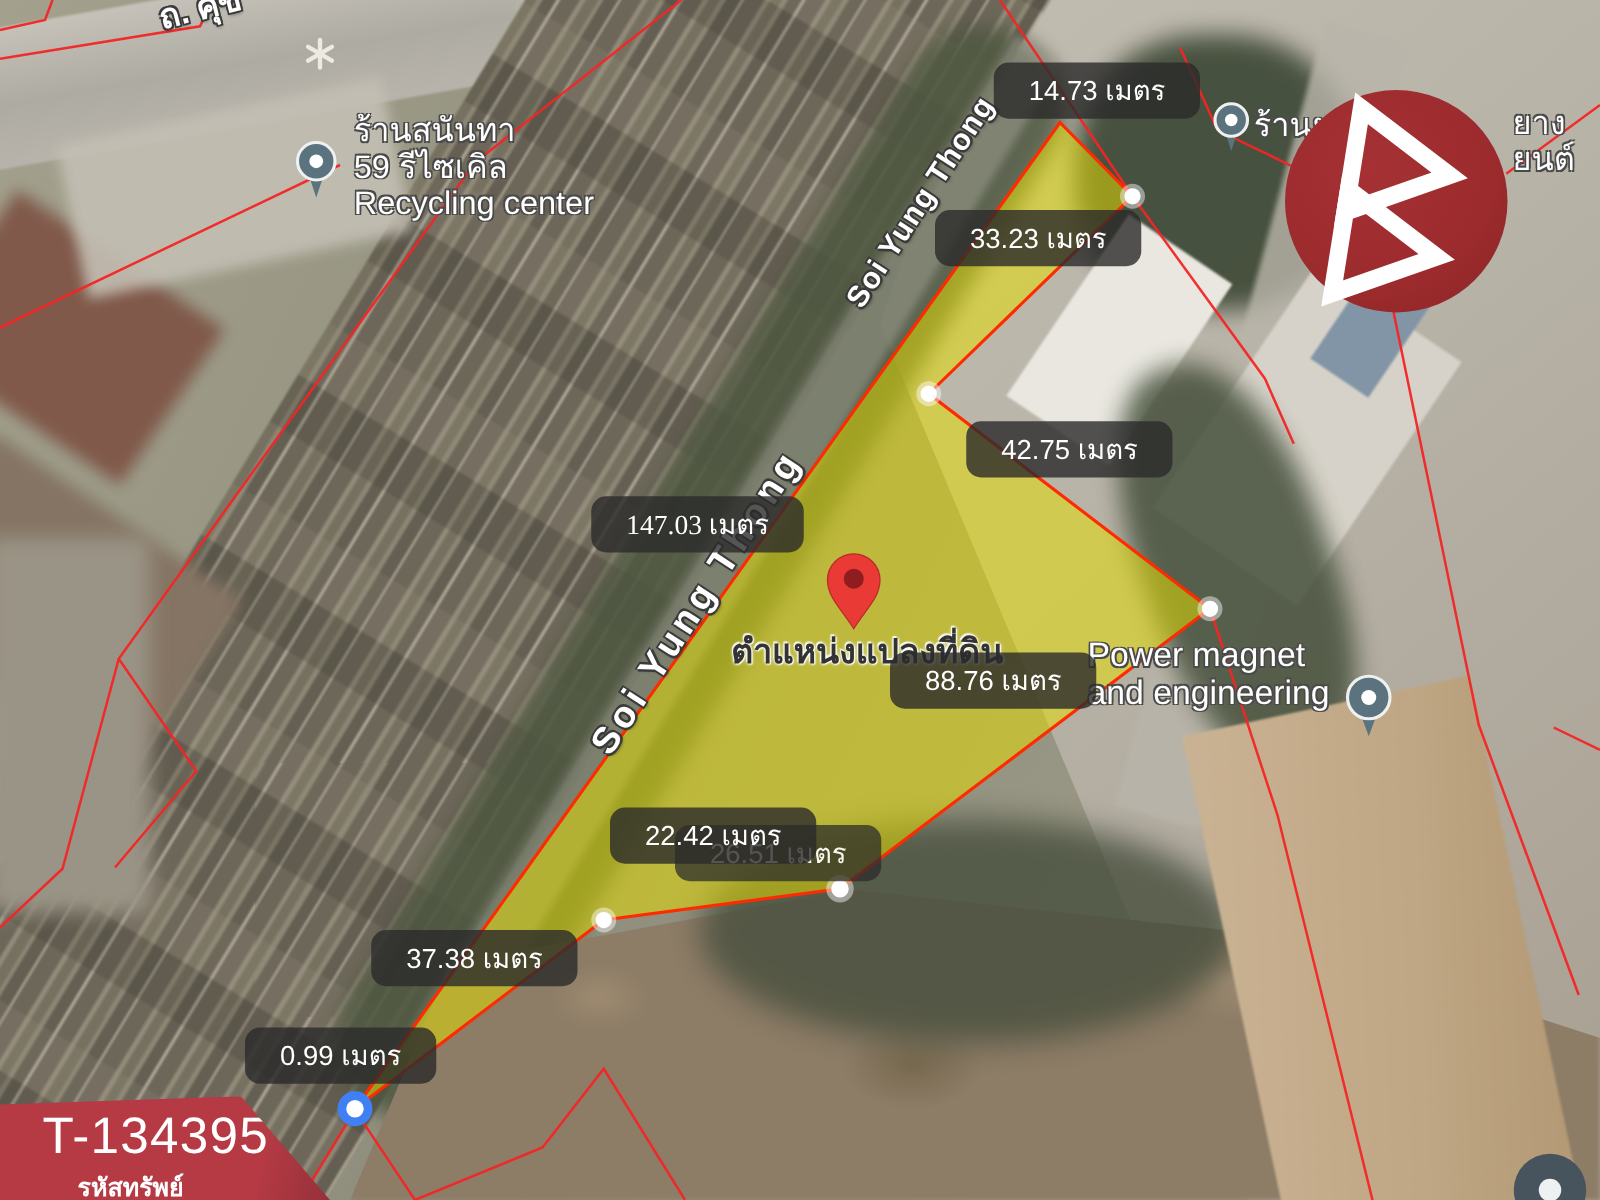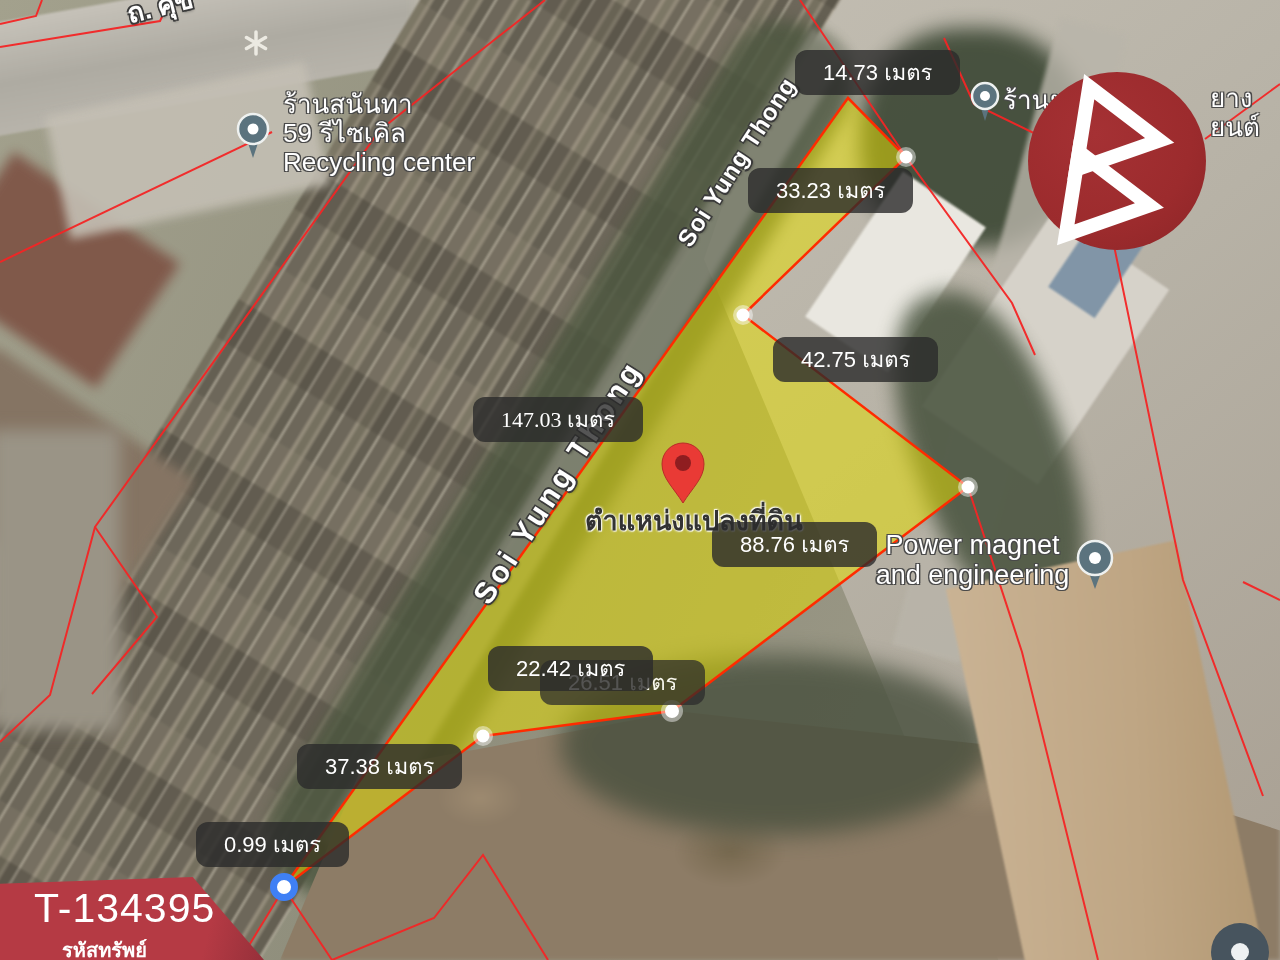--- a/index.html
+++ b/index.html
@@ -70,21 +70,21 @@
   #street-lower{left:558px;top:482px;font-size:30px;letter-spacing:4px;
     transform:translate(-50%,-50%) rotate(-57deg);}
   #street-frag{left:193px;top:936px;font-size:36px;letter-spacing:2px;
     transform:translate(-50%,-50%) rotate(-57deg);z-index:3;}
   #road-top-label{left:160px;top:6px;font-size:27px;transform:translate(-50%,-50%) rotate(-14deg);}
   .poi{position:absolute;z-index:3;color:#fff;font-weight:400;font-size:26px;line-height:1.12;
     text-shadow:-1.3px -1.3px 0 #4a4a4a,1.3px -1.3px 0 #4a4a4a,-1.3px 1.3px 0 #4a4a4a,1.3px 1.3px 0 #4a4a4a;}
   #poi-recycle{left:283px;top:90px;}
   #poi-tire-left{left:1003px;top:86px;}
   #poi-tire-right{left:1210px;top:84px;}
-  #poi-engineering{left:870px;top:530px;width:205px;text-align:center;font-size:27px;}
+  #poi-engineering{left:870px;top:509px;width:205px;text-align:left;font-size:27px;}
   #plot-caption{position:absolute;left:585px;top:499px;z-index:4;font-size:27px;font-weight:700;color:#333;
     text-shadow:0 0 3px #fff,0 0 3px #fff,1px 1px 0 rgba(255,255,255,.75),-1px -1px 0 rgba(255,255,255,.75);}
   .measure{position:absolute;z-index:5;background:rgba(43,43,43,.8);color:#fff;
     font-size:22px;padding:5px 28px;border-radius:12px;white-space:nowrap;}
   #m-top{left:795px;top:50px;}
   #m-upper{left:748px;top:168px;}
   #m-rupper{left:773px;top:337px;text-align:right;}
   #m-left{left:473px;top:397px;font-family:Liberation Serif, serif;}
   #m-rlower{left:712px;top:522px;}
   #m-bfront{left:488px;top:646px;z-index:6;}

